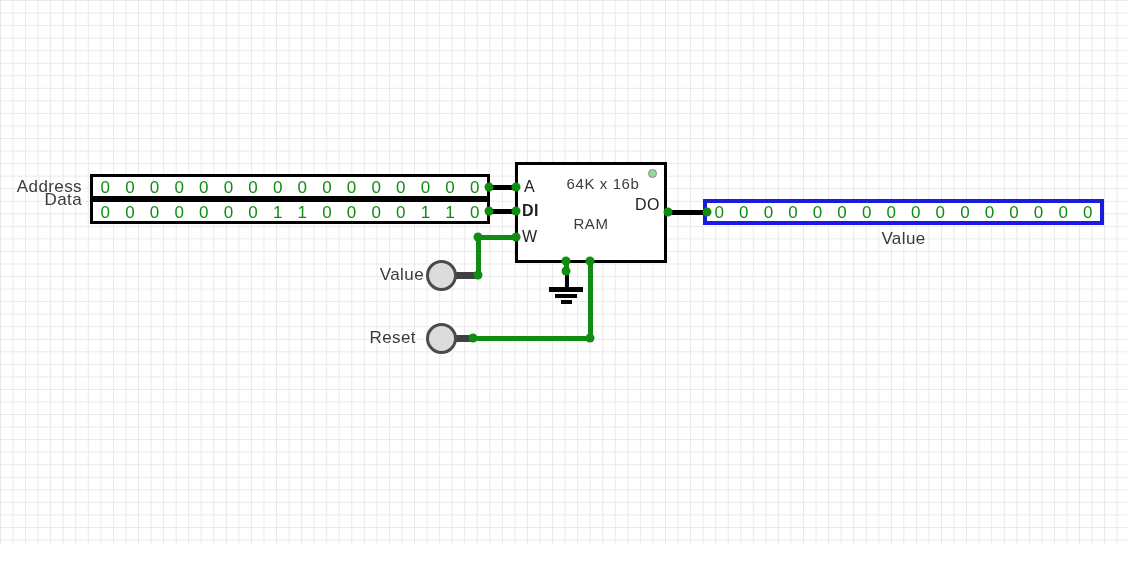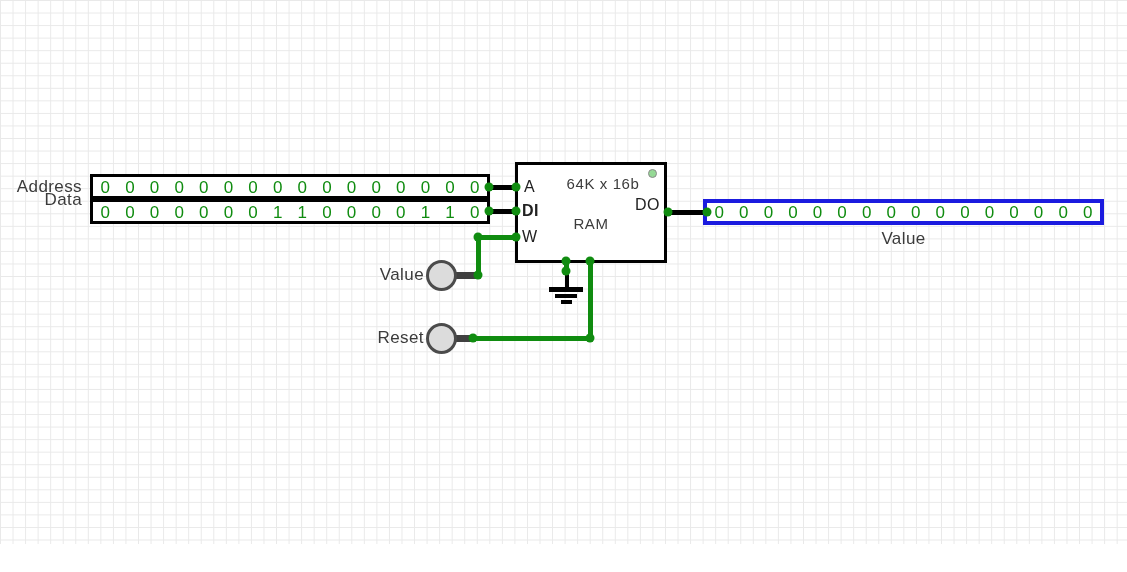--- a/index.html
+++ b/index.html
@@ -179,21 +179,21 @@
     <div class="wire black" style="left:555px;   top:293.5px; width:22px; height:4.5px;"></div>
     <div class="wire black" style="left:560.5px; top:300px; width:11px; height:4px;"></div>
   </div>
 
   <div class="wire stub" style="left:455px; top:271.5px; width:24px; height:7px;"></div>
   <div class="pushbtn" style="left:425.5px; top:259.5px;"></div>
   <div class="lbl right" style="left:330px; width:94px; top:275px;">Value</div>
 
   <div class="wire stub" style="left:455px; top:334.5px; width:20px; height:7px;"></div>
   <div class="pushbtn" style="left:425.5px; top:322.5px;"></div>
-  <div class="lbl right" style="left:330px; width:94px; top:338px;text-align:right;">Reset</div>
+  <div class="lbl right" style="left:322px; width:94px; top:338px;text-align:right;">Reset</div>
 
   <div class="bitbox probe" style="left:703px; top:199px; width:401px; height:26px;">
     <span class="bit">0</span>
     <span class="bit">0</span>
     <span class="bit">0</span>
     <span class="bit">0</span>
     <span class="bit">0</span>
     <span class="bit">0</span>
     <span class="bit">0</span>
     <span class="bit">0</span>

